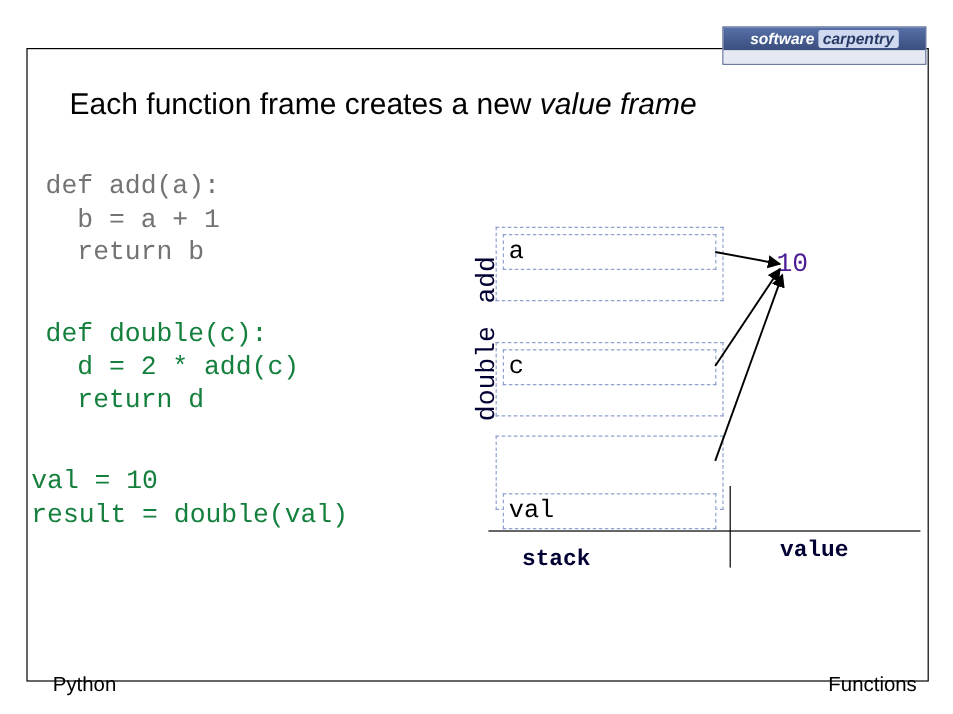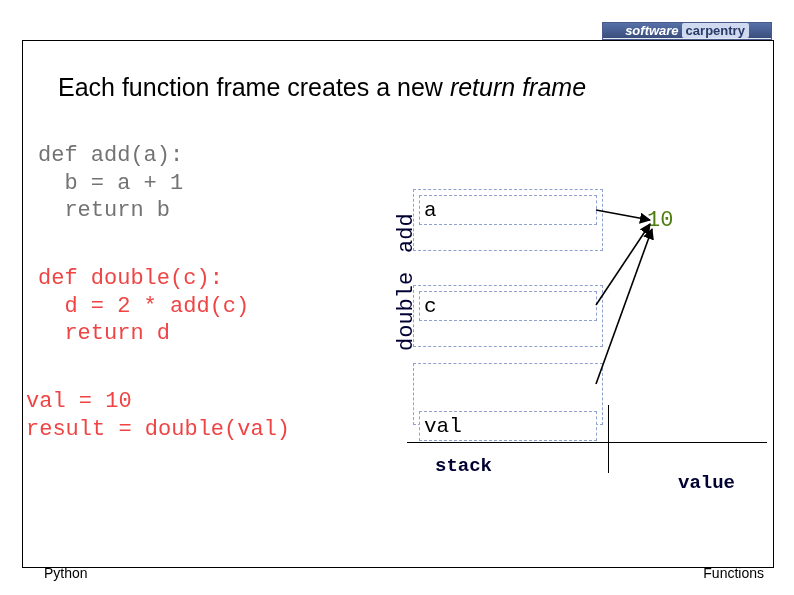--- a/index.html
+++ b/index.html
@@ -16,39 +16,39 @@
     top: 40px;
     width: 752px;
     height: 528px;
     border: 1px solid #000;
   }
   .logo {
     position: absolute;
     right: 22px;
     top: 22px;
     width: 170px;
-    height: 18px;
+    height: 32px;
     border: 1px solid #4a5a8a;
     display: flex;
     flex-direction: column;
     background: #fff;
     z-index: 5;
   }
   .logo-top {
     flex: 1.4;
     background: linear-gradient(#5670a8, #3a4e7c);
     display: flex;
     align-items: center;
     justify-content: center;
     gap: 3px;
     font-size: 13px;
   }
   .logo-soft { color: #fff; font-weight: bold; font-style: italic; }
   .logo-carp {
-    background: #cfd9f0; color: #2a3a66; font-weight: bold; 
+    background: #cfd9f0; color: #2a3a66; font-weight: bold; font-style: italic;
     padding: 0 4px; border-radius: 2px;
   }
   .logo-bottom {
     flex: 0.8;
     background: #e6e9f2;
     color: #4a5a8a;
     font-size: 6px;
     text-align: right;
     padding-right: 4px;
     letter-spacing: 0.5px;
@@ -60,21 +60,21 @@
     top: 73px;
     font-size: 25px;
     color: #000;
   }
   .title .em { font-style: italic; }
   .code {
     position: absolute;
     font-family: "Courier New", Courier, monospace;
     font-size: 22px;
     white-space: pre;
-    color: #ef4444;
+    color: #15803d;
     line-height: 1.25;
   }
   .code-add { left: 38px; top: 142px; color: #737373; }
   .code-dbl { left: 38px; top: 265px; }
   .code-val { left: 26px; top: 388px; }
   .vlabel {
     position: absolute;
     font-family: "Courier New", Courier, monospace;
     font-size: 22px;
     color: #000033;
@@ -102,21 +102,21 @@
     align-items: center;
     background: #fff;
   }
   .var-a   { left: 419px; top: 195px; width: 178px; height: 30px; }
   .var-c   { left: 419px; top: 291px; width: 178px; height: 30px; }
   .var-val { left: 419px; top: 369px; width: 178px; height: 30px; margin-top: 42px; }
   .valtext {
     position: absolute;
     font-family: "Courier New", Courier, monospace;
     font-size: 22px;
-    color: #4d7c0f;
+    color: #4c1d95;
     left: 647px;
     top: 208px;
     text-align: center;
   }
   .axis-v {
     position: absolute;
     left: 608px;
     top: 405px;
     width: 0;
     height: 68px;
@@ -131,46 +131,46 @@
     border-top: 1.5px solid #000;
   }
   .axislabel {
     position: absolute;
     font-family: "Courier New", Courier, monospace;
     font-size: 19px;
     font-weight: bold;
     color: #000033;
   }
   .axis-stack { left: 435px; top: 455px; }
-  .axis-value { left: 650px; top: 472px; margin-left: 28px; }
+  .axis-value { left: 650px; top: 447px; }
   .footer {
     position: absolute;
     bottom: 14px;
-    font-size: 14px;
+    font-size: 17px;
     color: #000;
   }
   .footer-left { left: 44px; }
   .footer-right { right: 30px; }
   svg.arrows { position: absolute; left: 0; top: 0; width: 794px; height: 595px; pointer-events: none; }
 </style>
 </head>
 <body>
 
 <div class="logo">
   <div class="logo-top">
     <span class="logo-soft">software</span>
     <span class="logo-carp">carpentry</span>
   </div>
   <div class="logo-bottom"></div>
 </div>
 
 <div class="slide-border"></div>
 
 <div class="title">
-  <span>Each function frame creates a new </span><span class="em">return frame</span>
+  <span>Each function frame creates a new </span><span class="em">value frame</span>
 </div>
 
 <div class="code code-add">def add(a):
   b = a + 1
   return b</div>
 <div class="code code-dbl">def double(c):
   d = 2 * add(c)
   return d</div>
 <div class="code code-val">val = 10
 result = double(val)</div>

